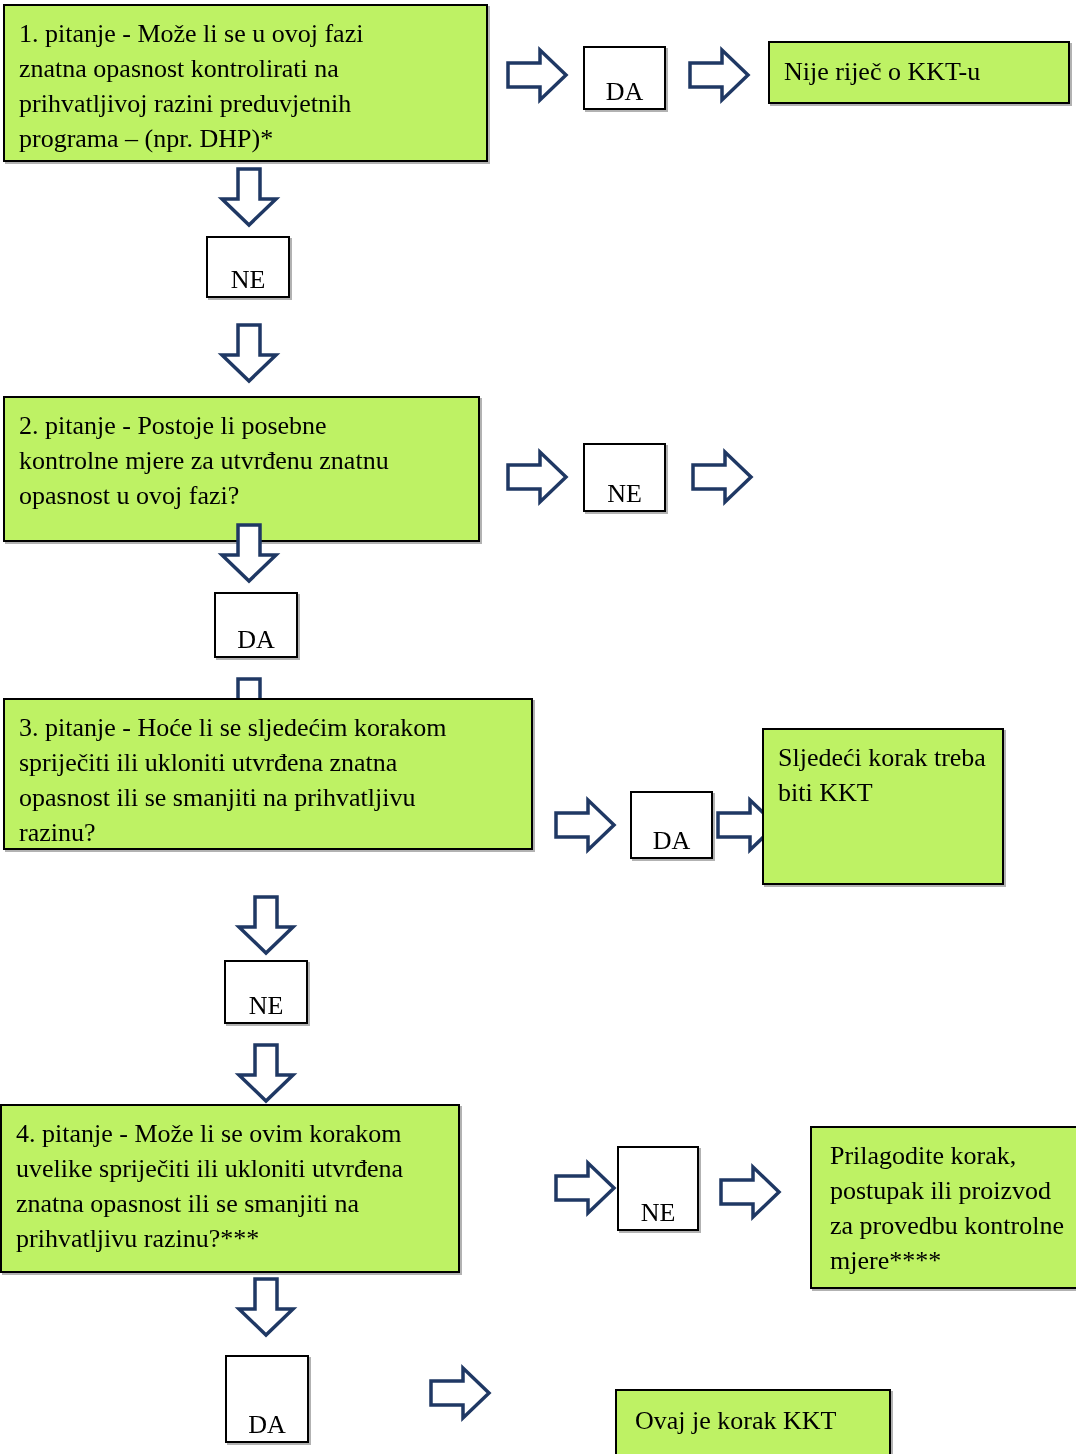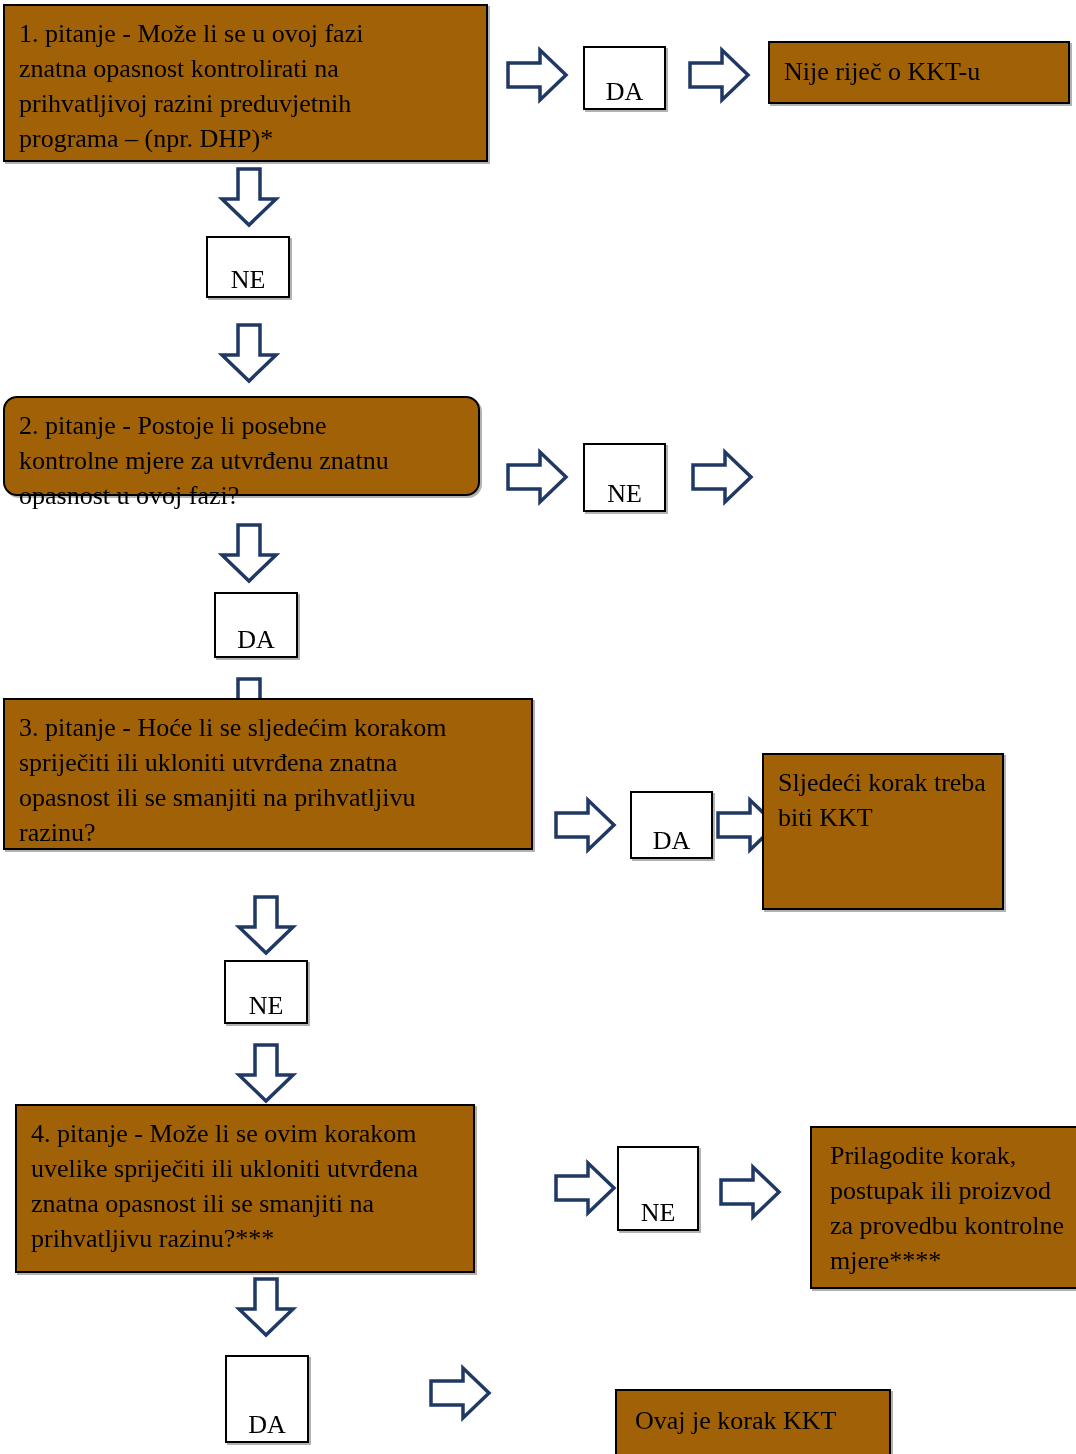--- a/index.html
+++ b/index.html
@@ -18,21 +18,21 @@
   #canvas {
     position: absolute;
     left: 0; top: 0;
     width: 1076px;
     height: 1454px;
   }
   .box {
     position: absolute;
     box-sizing: border-box;
     border: 2px solid #000000;
-    background: #a16207;
+    background: #bef264;
     box-shadow: 2px 2px 0 rgba(0,0,0,0.30);
     text-decoration: underline;
   }
   .box .txt {
     position: absolute;
     left: 14px;
     right: 8px;
     top: 10px;
     font-size: 26px;
     line-height: 35px;
@@ -100,21 +100,21 @@
   <div class="label-box" style="left:206px; top:236px; width:84px; height:62px;">
     <div class="txt">NE</div>
   </div>
 
   <div class="arrow" style="left:214px; top:322px;">
     <svg width="70" height="62" viewBox="0 0 70 62">
       <polygon points="24,3 46,3 46,33 62,33 35,59 8,33 24,33" fill="#FFFFFF" stroke="#1F3864" stroke-width="3.5" stroke-linejoin="miter"></polygon>
     </svg>
   </div>
 
-  <div class="box" style="left:3px; top:396px; width:477px; height:100px;border-radius:14px;">
+  <div class="box" style="left:3px; top:396px; width:477px; height:146px;">
     <div class="txt">2. pitanje - Postoje li posebne
 kontrolne mjere za utvrđenu znatnu
 opasnost u ovoj fazi?</div>
   </div>
 
   <div class="arrow" style="left:505px; top:447px;">
     <svg width="64" height="60" viewBox="0 0 64 60">
       <polygon points="3,18 35,18 35,5 61,30 35,55 35,42 3,42" fill="#FFFFFF" stroke="#1F3864" stroke-width="3.5" stroke-linejoin="miter"></polygon>
     </svg>
   </div>
@@ -162,42 +162,42 @@
   <div class="label-box" style="left:630px; top:791px; width:83px; height:68px;">
     <div class="txt">DA</div>
   </div>
 
   <div class="arrow" style="left:715px; top:795px;">
     <svg width="64" height="60" viewBox="0 0 64 60">
       <polygon points="3,18 35,18 35,5 61,30 35,55 35,42 3,42" fill="#FFFFFF" stroke="#1F3864" stroke-width="3.5" stroke-linejoin="miter"></polygon>
     </svg>
   </div>
 
-  <div class="box" style="left:762px; top:753px; width:242px; height:157px;">
+  <div class="box" style="left:762px; top:728px; width:242px; height:157px;">
     <div class="txt">Sljedeći korak treba
 biti KKT</div>
   </div>
 
   <div class="arrow" style="left:231px; top:894px;">
     <svg width="70" height="62" viewBox="0 0 70 62">
       <polygon points="24,3 46,3 46,33 62,33 35,59 8,33 24,33" fill="#FFFFFF" stroke="#1F3864" stroke-width="3.5" stroke-linejoin="miter"></polygon>
     </svg>
   </div>
 
   <div class="label-box" style="left:224px; top:960px; width:84px; height:64px;">
     <div class="txt">NE</div>
   </div>
 
   <div class="arrow" style="left:231px; top:1042px;">
     <svg width="70" height="62" viewBox="0 0 70 62">
       <polygon points="24,3 46,3 46,33 62,33 35,59 8,33 24,33" fill="#FFFFFF" stroke="#1F3864" stroke-width="3.5" stroke-linejoin="miter"></polygon>
     </svg>
   </div>
 
-  <div class="box" style="left:15px; top:1104px; width:460px; height:169px;">
+  <div class="box" style="left:0; top:1104px; width:460px; height:169px;">
     <div class="txt">4. pitanje - Može li se ovim korakom
 uvelike spriječiti ili ukloniti utvrđena
 znatna opasnost ili se smanjiti na
 prihvatljivu razinu?***</div>
   </div>
 
   <div class="arrow" style="left:553px; top:1158px;">
     <svg width="64" height="60" viewBox="0 0 64 60">
       <polygon points="3,18 35,18 35,5 61,30 35,55 35,42 3,42" fill="#FFFFFF" stroke="#1F3864" stroke-width="3.5" stroke-linejoin="miter"></polygon>
     </svg>

